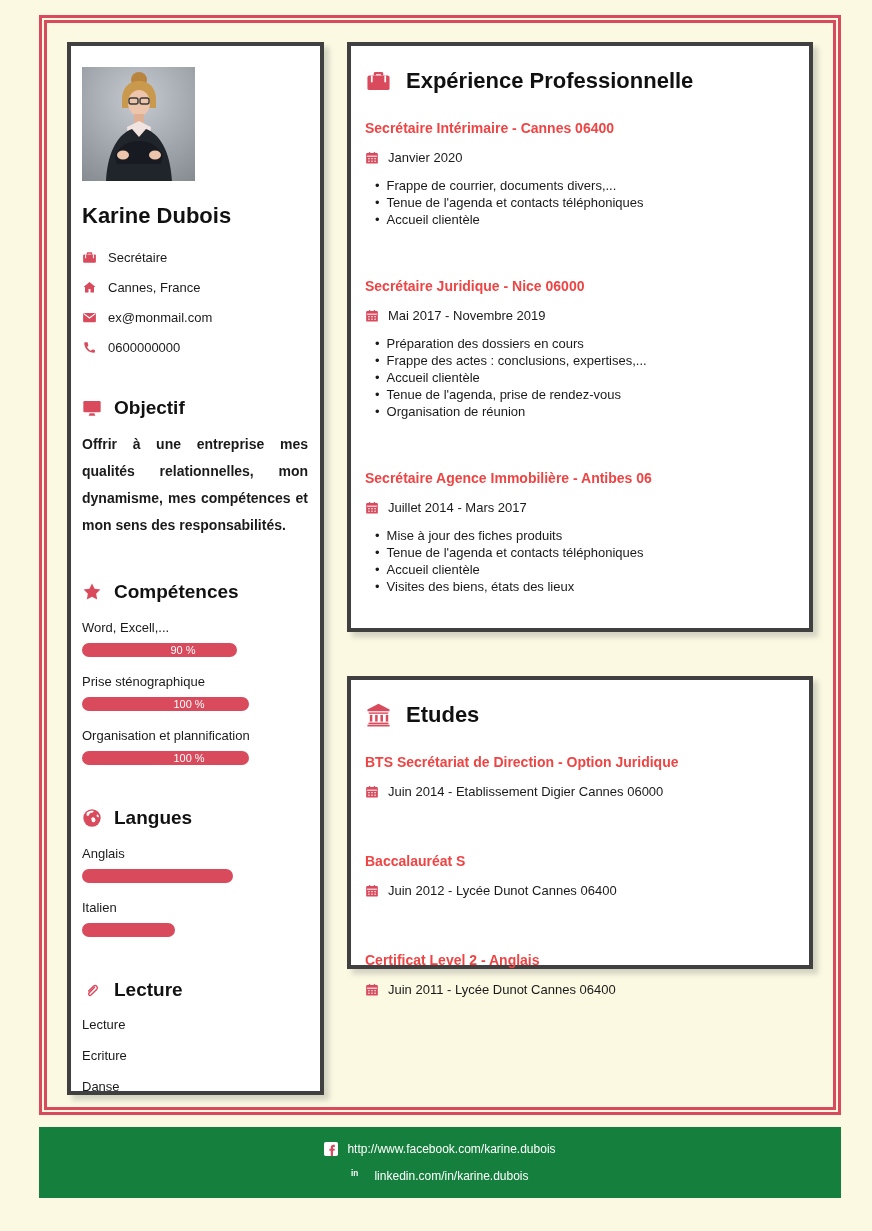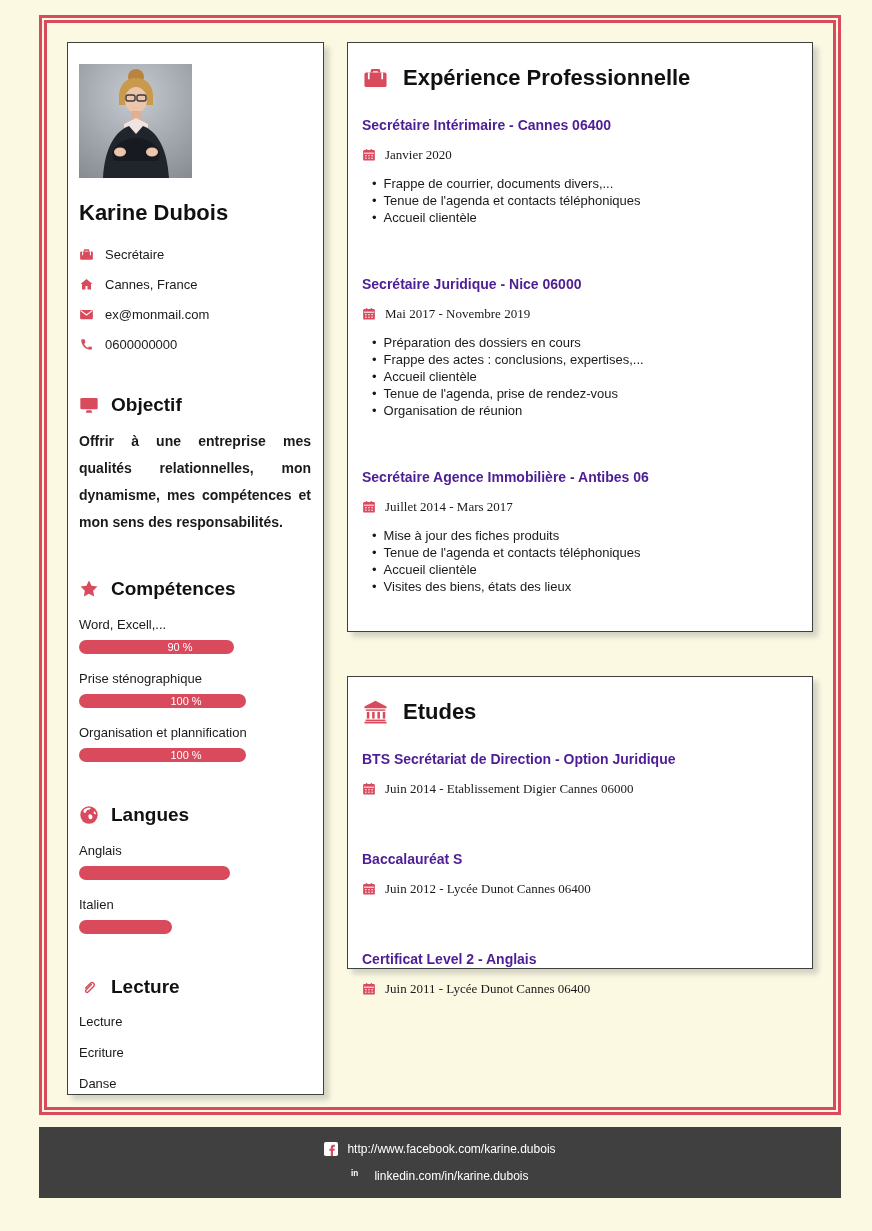--- a/index.html
+++ b/index.html
@@ -1,20 +1,20 @@
 <!DOCTYPE html>
 <html><head>
 <meta charset="utf-8">
 <style>
   html,body{margin:0;padding:0;}
   body{width:872px;height:1231px;background:#fbf9e2;font-family:"Liberation Sans",sans-serif;color:#1a1a1a;}
   .page{position:relative;width:872px;height:1231px;overflow:hidden;}
   .frame{position:absolute;left:39px;top:15px;width:802px;height:1100px;border:8px double #d84a5c;box-sizing:border-box;padding:19px 20px 0 20px;}
   .columns{display:flex;gap:23px;}
-  .card{background:#ffffff;border:1px solid #404040;box-shadow:5px 5px 5px rgba(110,110,110,0.28);box-sizing:border-box;}
+  .card{background:#ffffff;border:4px solid #404040;box-shadow:5px 5px 5px rgba(110,110,110,0.28);box-sizing:border-box;}
 
   
   .sidebar{width:257px;height:1053px;padding:21px 12px 0 11px;flex:none;}
   .photo{width:113px;height:114px;overflow:hidden;}
   .photo svg{display:block;}
   .name{font-size:22px;font-weight:bold;margin:22px 0 0 0;color:#111;}
   .contact-list{margin-top:21px;}
   .contact-item{display:flex;align-items:center;gap:11px;font-size:13px;margin-bottom:15px;}
   .contact-item .ico{width:15px;height:15px;flex:none;display:flex;align-items:center;}
   .ico svg{width:100%;height:100%;}
@@ -32,32 +32,32 @@
   
   .main-col{width:466px;display:flex;flex-direction:column;}
   .main-card{padding:22px 14px 0 14px;}
   .exp-card{height:590px;margin-bottom:44px;}
   .etudes-card{height:293px;}
   .main-head{display:flex;align-items:center;gap:14px;font-size:22px;font-weight:bold;color:#111;}
   .main-head .ico{width:27px;height:26px;flex:none;}
 
   .job{margin-top:26px;}
   .job + .job{margin-top:50px;}
-  .job-title{font-size:14px;font-weight:bold;margin:0;color:#4c1d95;}
-  .date-row{display:flex;align-items:center;gap:9px;margin-top:14px;font-size:13px;font-family:Liberation Serif, serif;}
+  .job-title{font-size:14px;font-weight:bold;margin:0;color:#ef4444;}
+  .date-row{display:flex;align-items:center;gap:9px;margin-top:14px;font-size:13px;}
   .date-row .ico{width:14px;height:14px;flex:none;}
   .bullets{list-style:none;margin:12px 0 0 0;padding:0 0 0 10px;}
   .bullets li{font-size:13px;line-height:17px;}
   .bullets li::before{content:"•";margin-right:7px;}
 
   .edu-entry{margin-top:26px;}
   .edu-entry + .edu-entry{margin-top:54px;}
 
   
-  .footer{position:absolute;left:39px;top:1127px;width:802px;height:71px;background:#404040;display:flex;flex-direction:column;align-items:center;justify-content:center;gap:13px;}
+  .footer{position:absolute;left:39px;top:1127px;width:802px;height:71px;background:#15803d;display:flex;flex-direction:column;align-items:center;justify-content:center;gap:13px;}
   .footer-row{display:flex;align-items:center;gap:9px;color:#ffffff;font-size:12px;cursor:pointer;}
   .footer-row .ico{width:14px;height:14px;flex:none;}
 </style>
 </head>
 <body>
 
 <svg width="0" height="0" style="position:absolute">
   <defs>
     <g id="i-briefcase" fill="#d84a5c">
       <path d="M9 3.6h6c.8 0 1.4.6 1.4 1.4v2h-2.2V5.8h-4.4V7H7.6V5c0-.8.6-1.4 1.4-1.4z"></path>

